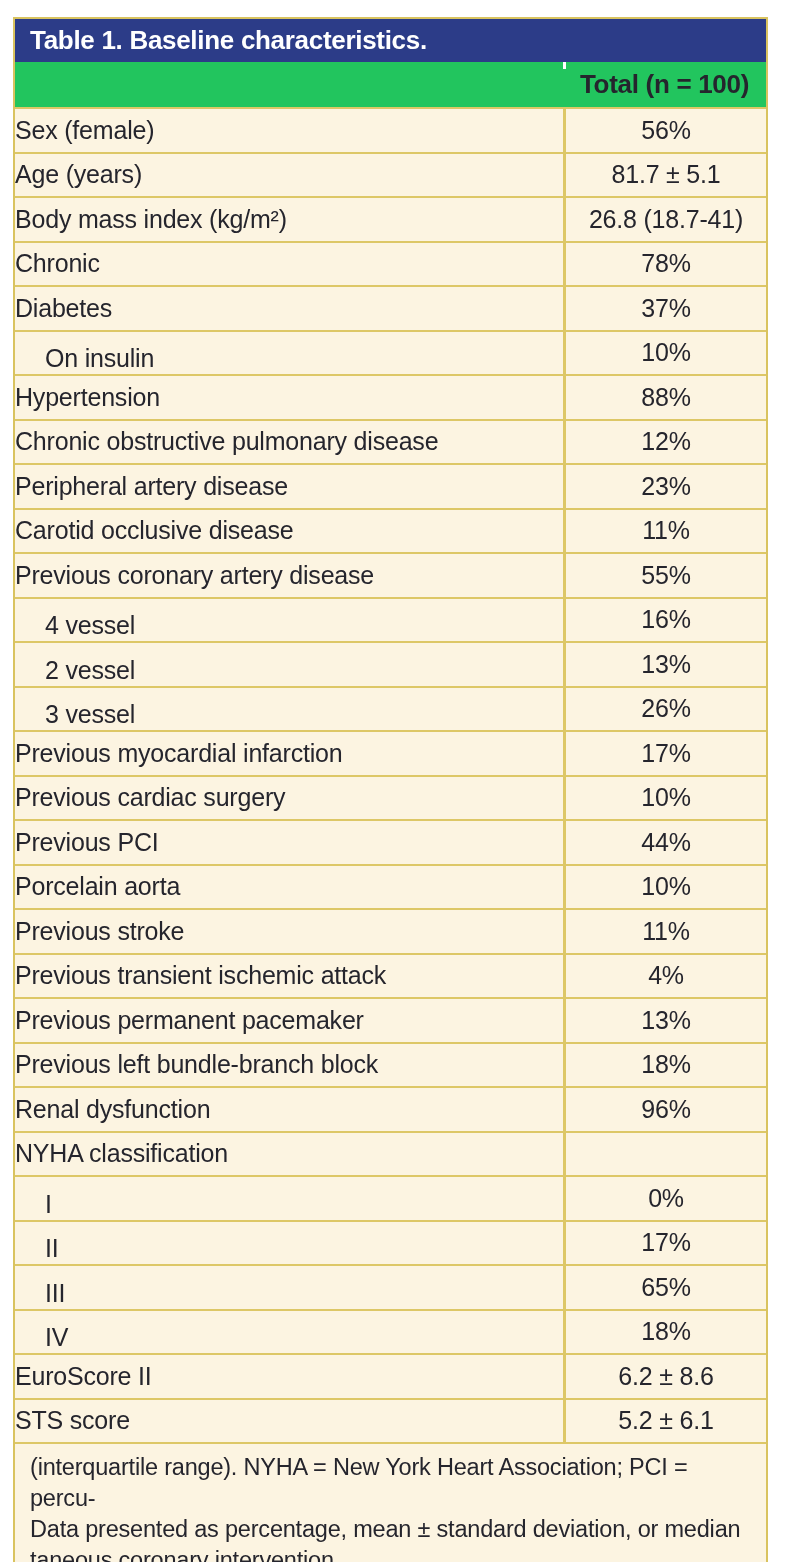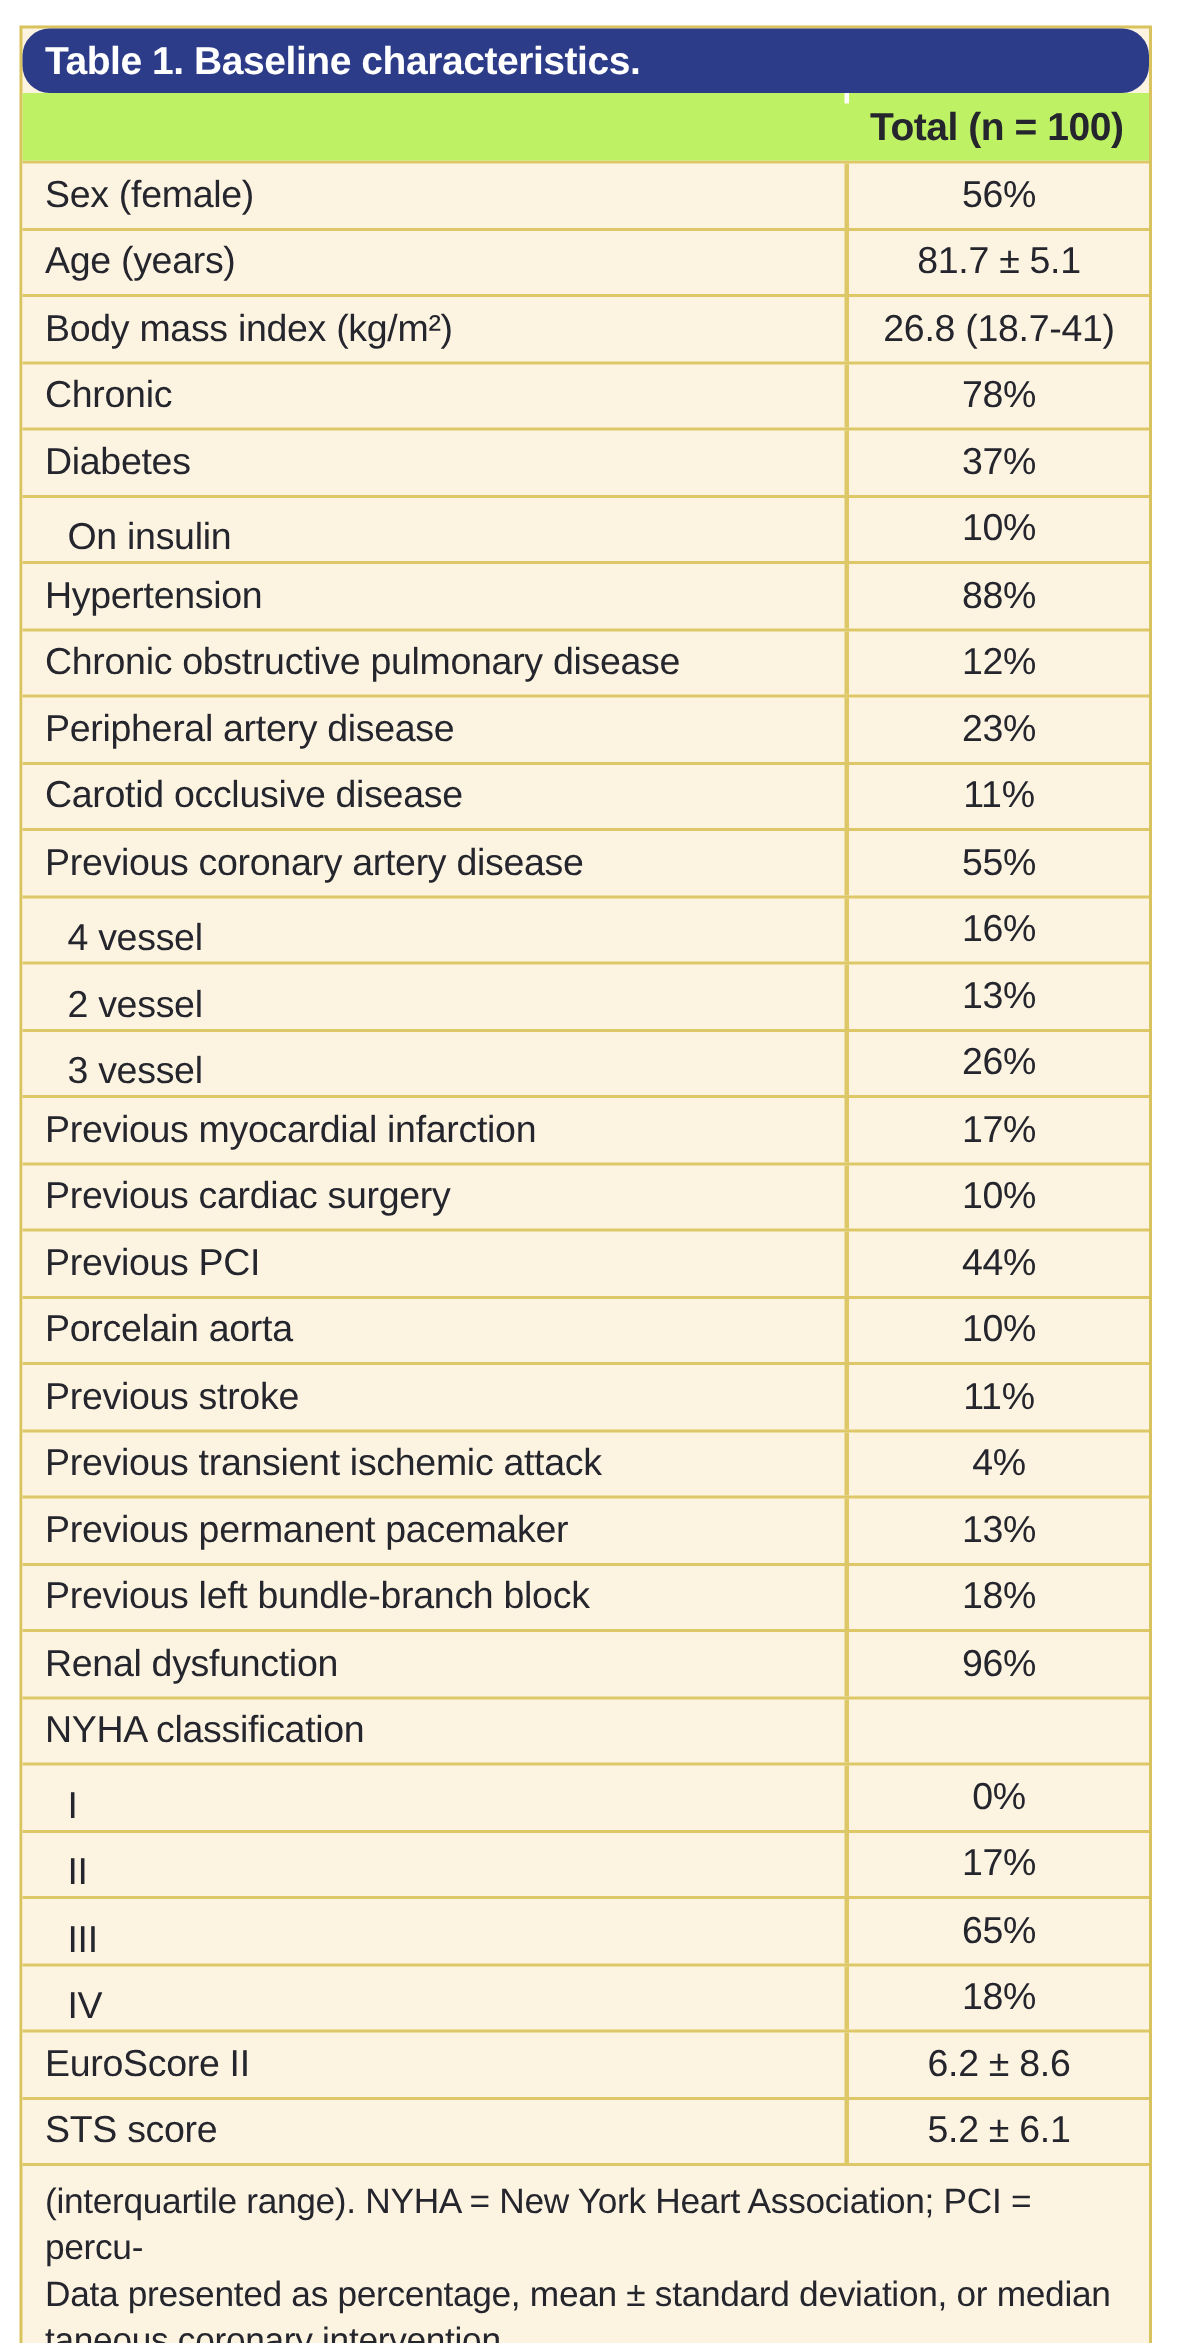--- a/index.html
+++ b/index.html
@@ -16,32 +16,31 @@
     width: 755px;
     border: 2px solid #d9c35f;
     background: #fcf4e1;
   }
   .title-bar {
     height: 43px;
     background: #2c3c88;
     display: flex;
     align-items: center;
     padding-left: 15px;
-    border-radius: 18px;
   }
   .title-bar .title-text {
     color: #ffffff;
     font-weight: bold;
     font-size: 26px;
     letter-spacing: -0.3px;
   }
   .col-header {
     position: relative;
     height: 45px;
-    background: #bef264;
+    background: #22c55e;
     display: flex;
   }
   .col-header .spacer { flex: 1 1 auto; }
   .col-header .total-cell {
     width: 203px;
     display: flex;
     align-items: center;
     justify-content: center;
     font-weight: bold;
     font-size: 26px;
@@ -60,21 +59,20 @@
     background: #fcf4e1;
   }
   .row .cell {
     display: flex;
     align-items: center;
     font-size: 25px;
     letter-spacing: -0.2px;
   }
   .row .label {
     flex: 1 1 auto;
-    padding-left: 15px;
     overflow: hidden;
     white-space: nowrap;
   }
   .row .label.indent { padding-left: 30px; margin-top: 12px; }
   .row .value {
     width: 203px;
     border-left: 3px solid #ddc766;
     justify-content: center;
     text-align: center;
   }

